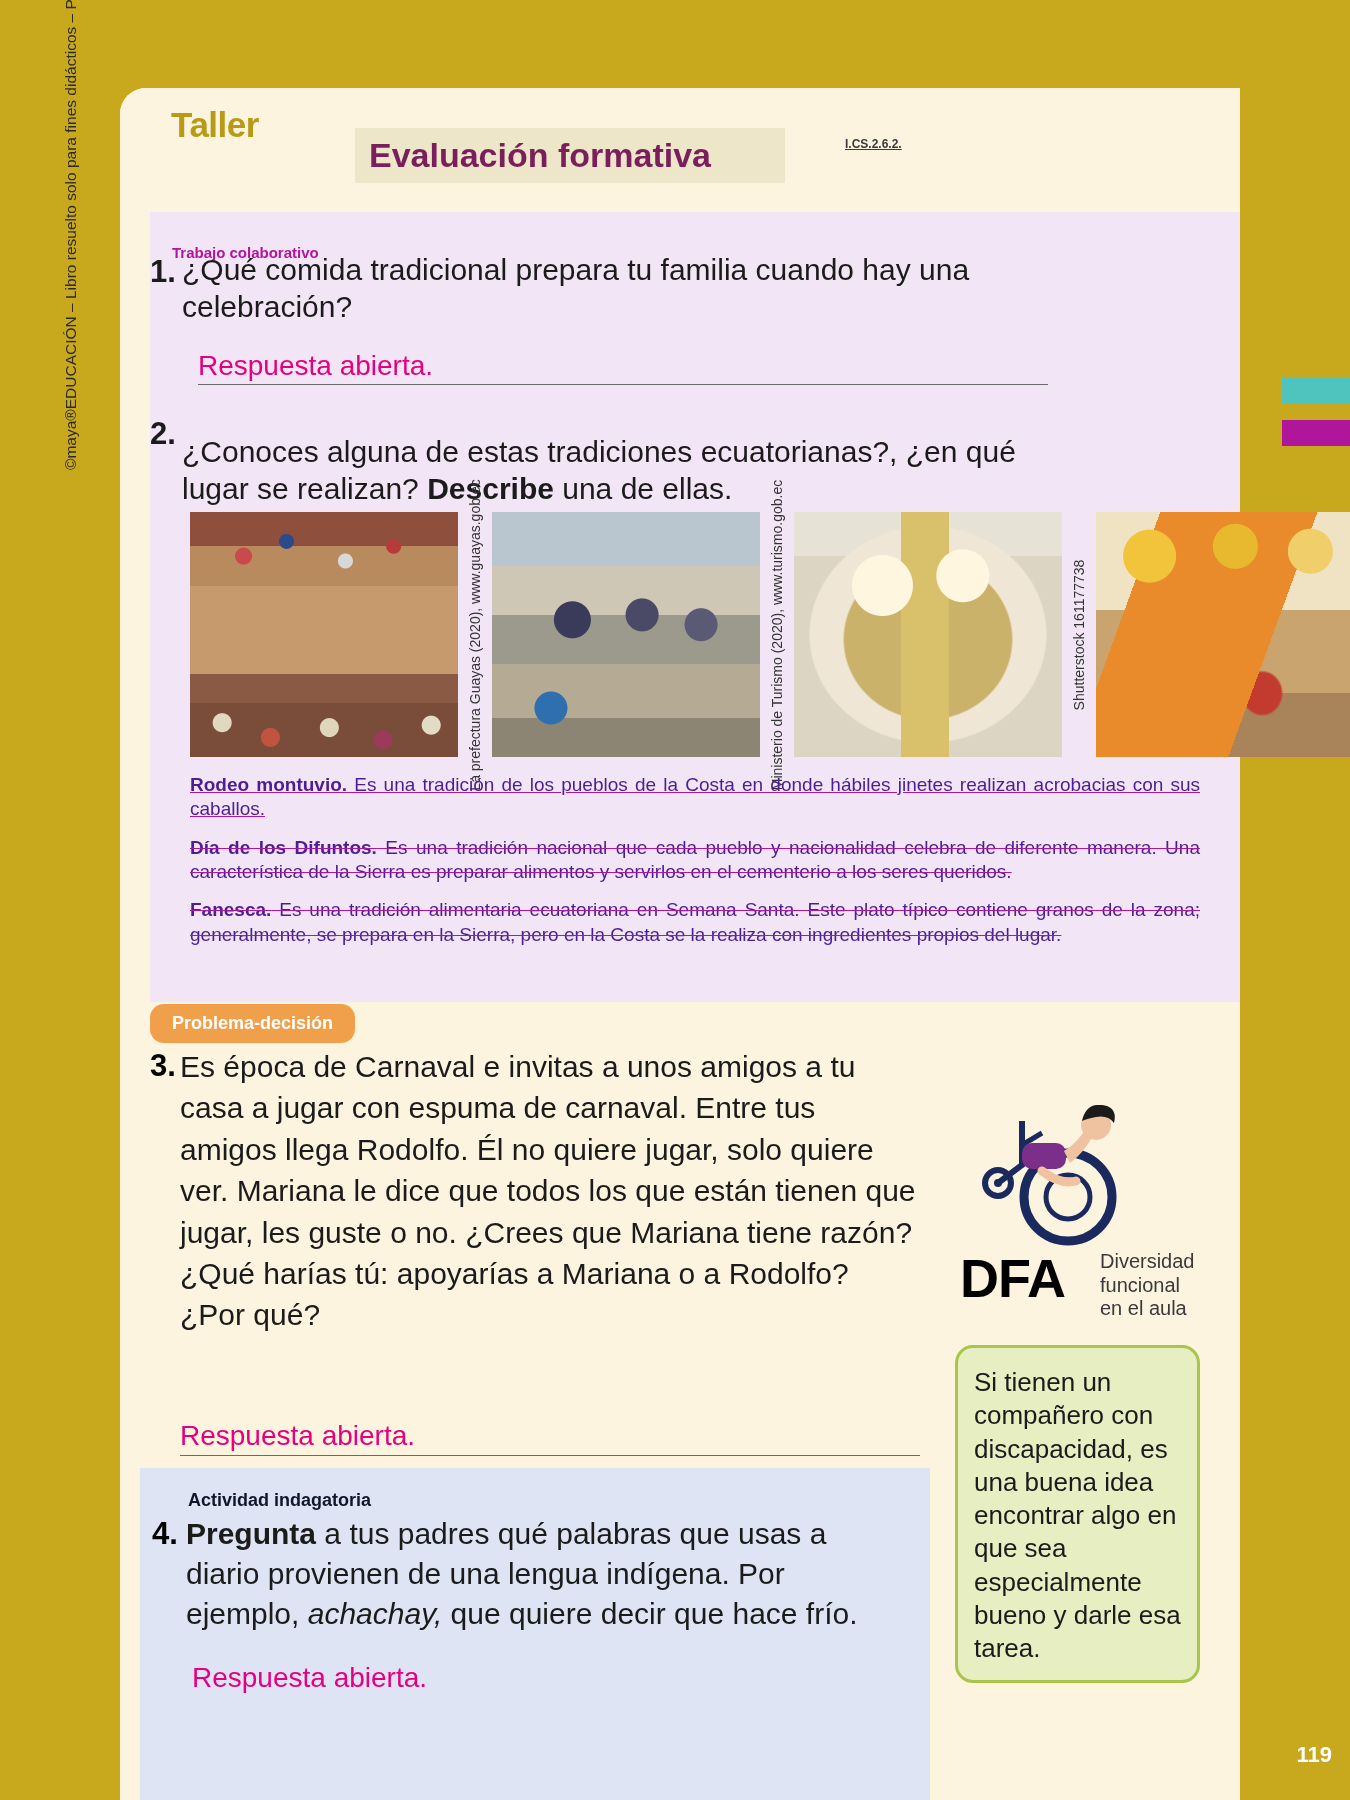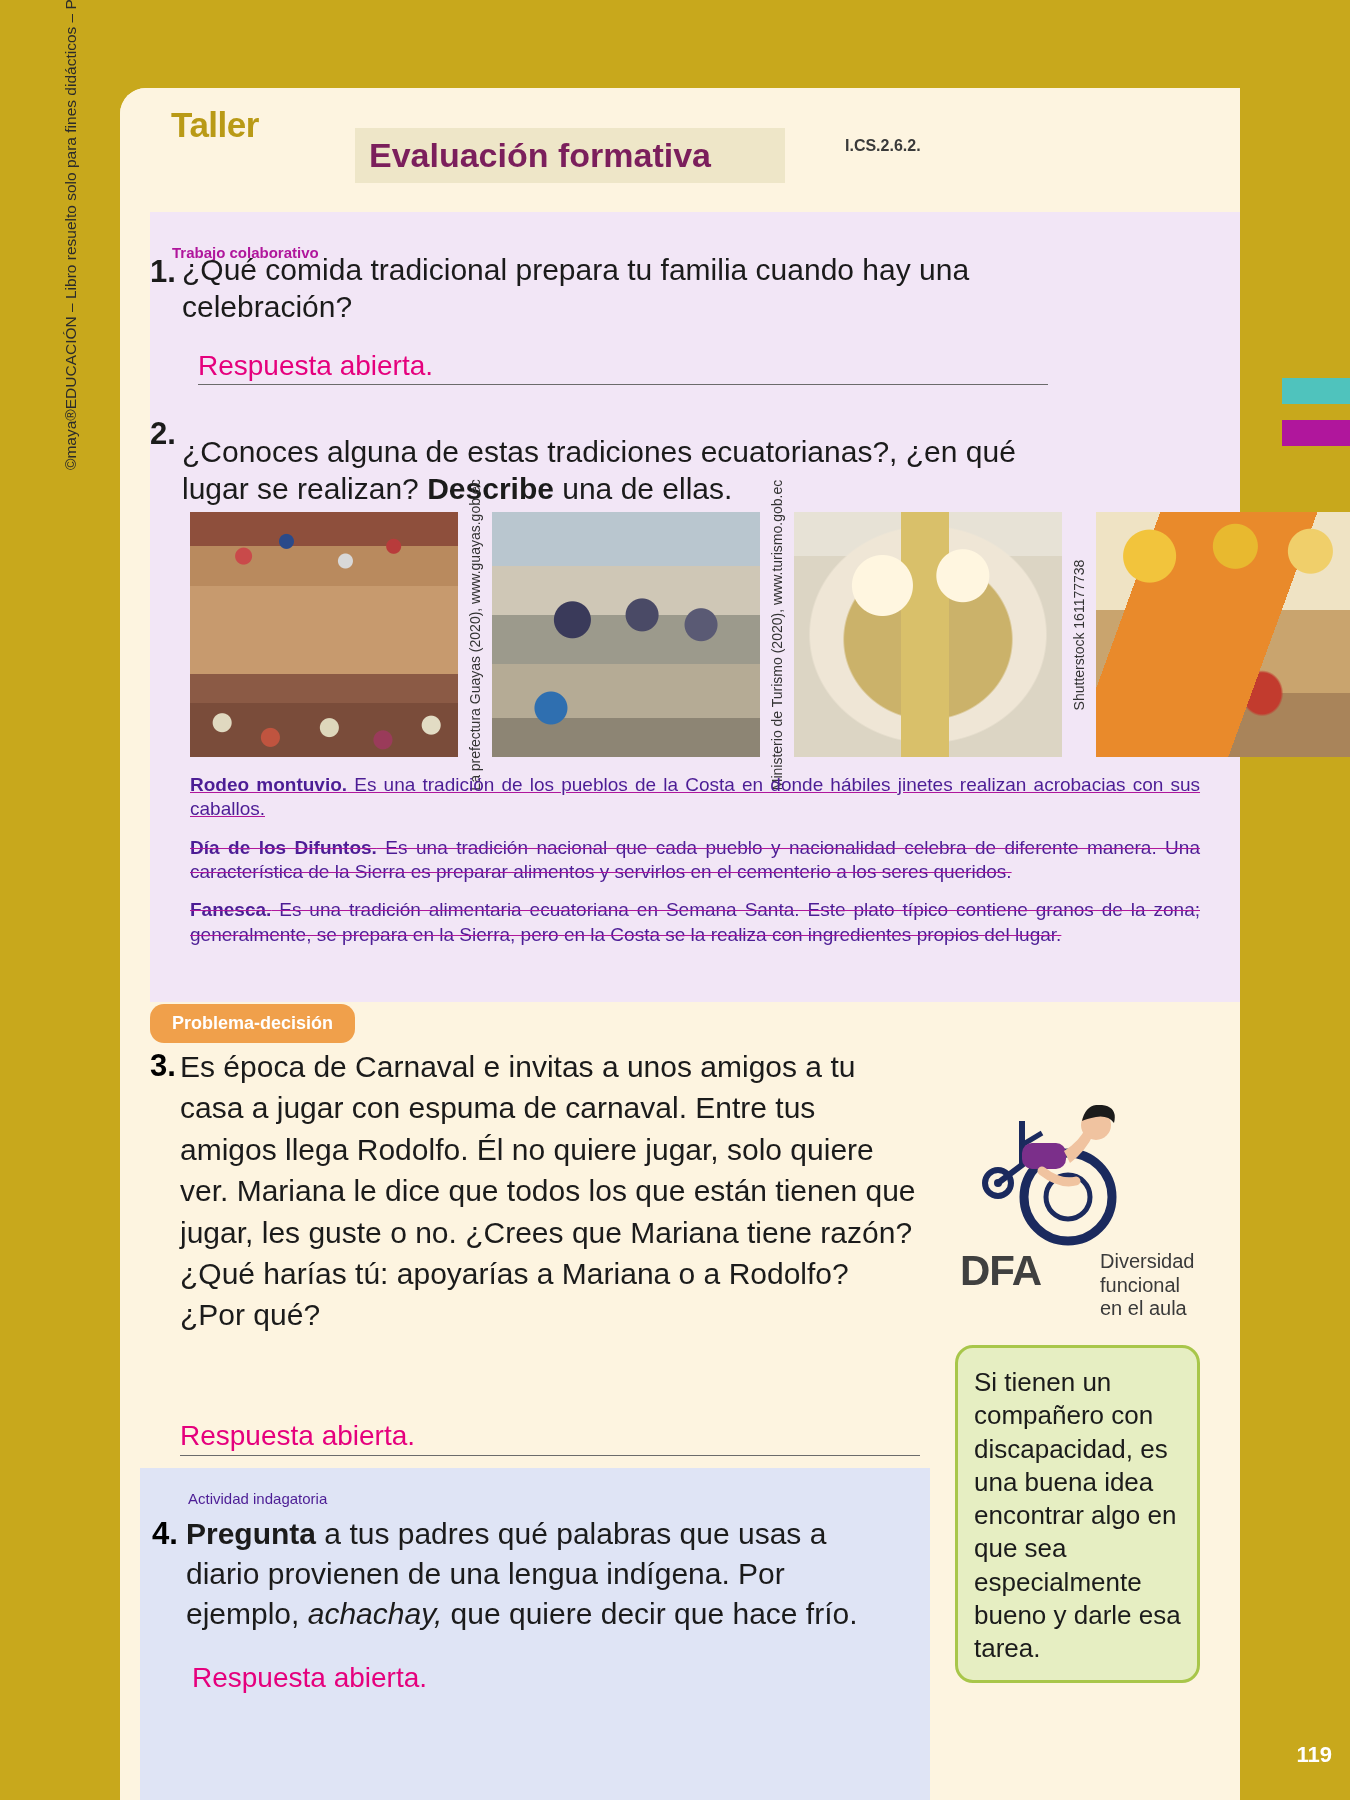--- a/index.html
+++ b/index.html
@@ -90,23 +90,24 @@
   }
   .title-box span {
     color: #7b1f5c;
     font-size: 34px;
     font-weight: bold;
   }
   .code-label {
     position: absolute;
     left: 845px;
     top: 137px;
-    font-size: 16px;
+    font-size: 12px;
     font-weight: bold;
     color: #3a3a3a;
+    text-decoration: underline;
   }
 
   
   .side-text {
     position: absolute;
     left: 62px;
     top: 470px;
     width: 640px;
     transform: rotate(-90deg);
     transform-origin: left top;
@@ -315,23 +316,23 @@
     position: absolute;
     left: 960px;
     top: 1105px;
     width: 250px;
     height: 200px;
   }
   .dfa-word {
     position: absolute;
     left: 0;
     top: 142px;
-    font-size: 42px;
-    font-weight: bold;
-    color: #404040;
+    font-size: 54px;
+    font-weight: bold;
+    color: #000000;
     letter-spacing: -1px;
   }
   .dfa-sub {
     position: absolute;
     left: 140px;
     top: 145px;
     font-size: 20px;
     line-height: 1.18;
     color: #3a3a3a;
   }
@@ -359,23 +360,23 @@
     left: 140px;
     top: 1468px;
     width: 790px;
     height: 332px;
     background: #dfe4f5;
   }
   .badge-blue {
     position: absolute;
     left: 188px;
     top: 1490px;
-    font-size: 15px;
-    font-weight: normal;
-    color: #4c1d95;
+    font-size: 18px;
+    font-weight: bold;
+    color: #0f172a;
   }
   .q4-num {
     position: absolute;
     left: 152px;
     top: 1516px;
     font-size: 31px;
     font-weight: bold;
   }
   .q4-text {
     position: absolute;

